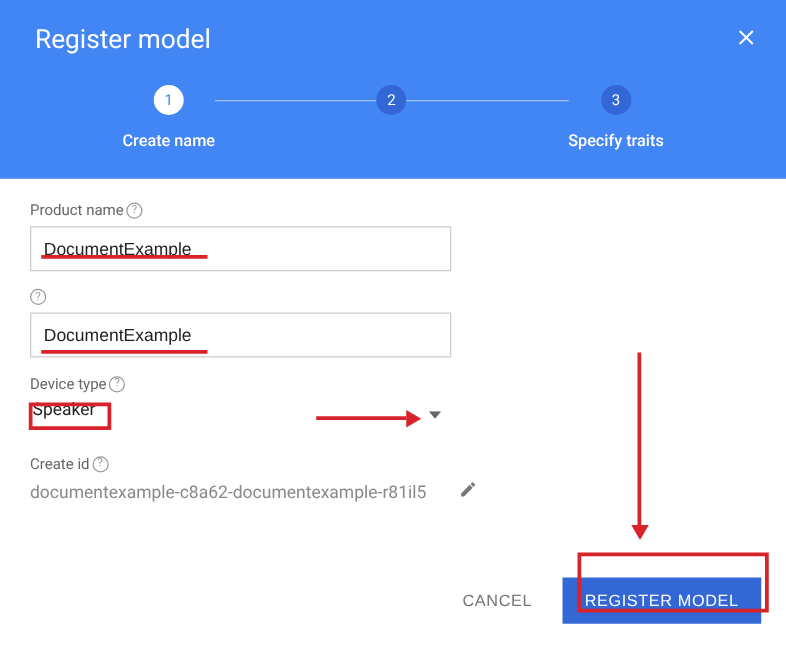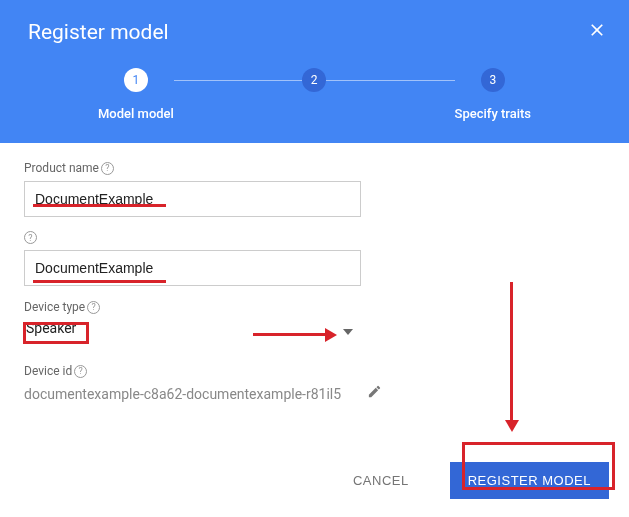--- a/index.html
+++ b/index.html
@@ -126,21 +126,21 @@
       font-size: 14px;
       color: #888;
     }
     .edit-icon svg { width: 15px; height: 15px; fill: #777; cursor: pointer; }
     .actions {
       position: absolute;
       bottom: 18px;
       right: 20px;
       display: flex;
       align-items: center;
-      gap: 31px;
+      gap: 14px;
       justify-content: space-between;
     }
     .btn-cancel {
       background: none;
       border: none;
       color: #757575;
       font-size: 13px;
       font-weight: 500;
       letter-spacing: 0.5px;
       cursor: pointer;
@@ -209,21 +209,21 @@
   <div class="close-btn">
     <span>
       <svg viewBox="0 0 24 24">
           <path d="M19 6.4L17.6 5 12 10.6 6.4 5 5 6.4 10.6 12 5 17.6 6.4 19 12 13.4 17.6 19 19 17.6 13.4 12z"></path>
         </svg>
     </span>
   </div>
   <div class="stepper">
     <div class="step">
       <div class="step-circle active">1</div>
-      <div class="step-label">Model model</div>
+      <div class="step-label">Create name</div>
     </div>
     <div class="step-line"></div>
     <div class="step">
       <div class="step-circle">2</div>
     </div>
     <div class="step-line"></div>
     <div class="step">
       <div class="step-circle">3</div>
       <div class="step-label">Specify traits</div>
     </div>
@@ -257,21 +257,21 @@
       <span class="dropdown-caret">
         <svg viewBox="0 0 10 6">
             <path d="M0 0 L5 6 L10 0 Z"></path>
           </svg>
       </span>
     </div>
   </div>
 
   <div class="field-group">
     <div class="field-label">
-      <span>Device id</span>
+      <span>Create id</span>
       <span class="help-icon">?</span>
     </div>
     <div class="model-id-row">
       <span class="model-id-text">documentexample-c8a62-documentexample-r81il5</span>
       <span class="edit-icon">
         <svg viewBox="0 0 24 24">
             <path d="M3 17.25V21h3.75L17.8 9.94l-3.75-3.75L3 17.25zM20.7 7.04a1 1 0 0 0 0-1.41l-2.34-2.34a1 1 0 0 0-1.41 0L15.13 5.1l3.75 3.75 1.82-1.81z"></path>
           </svg>
       </span>
     </div>

